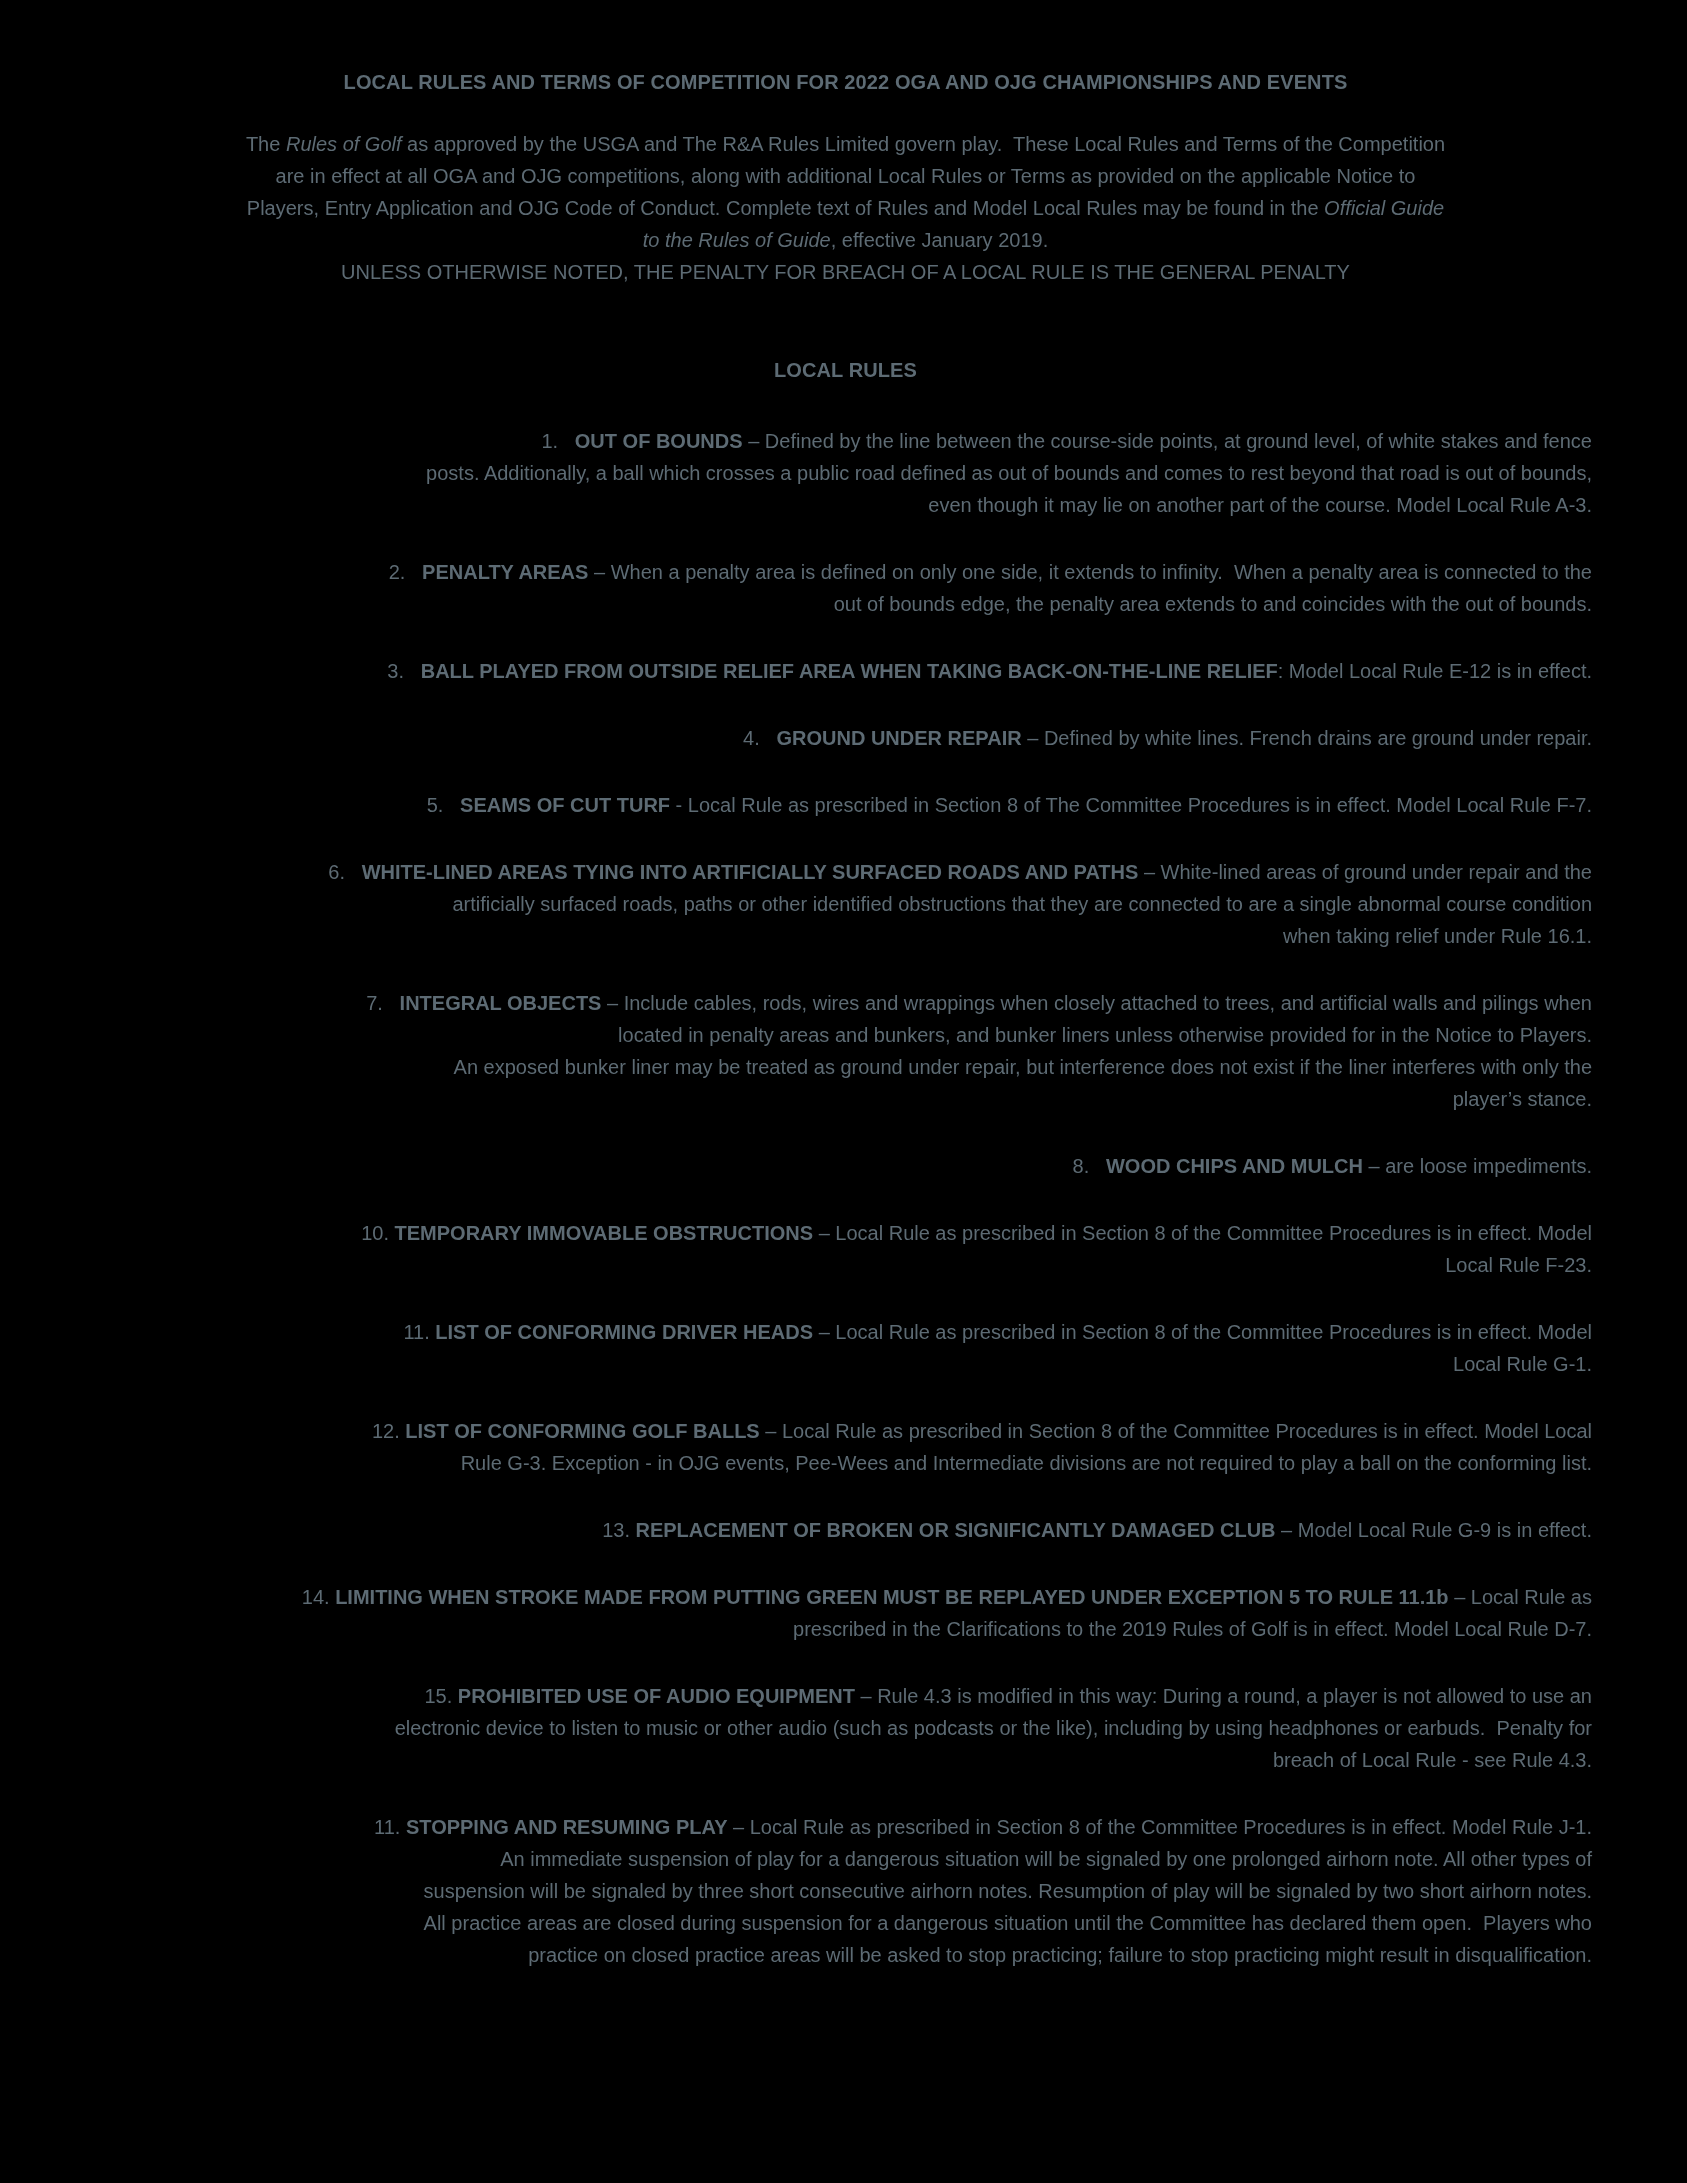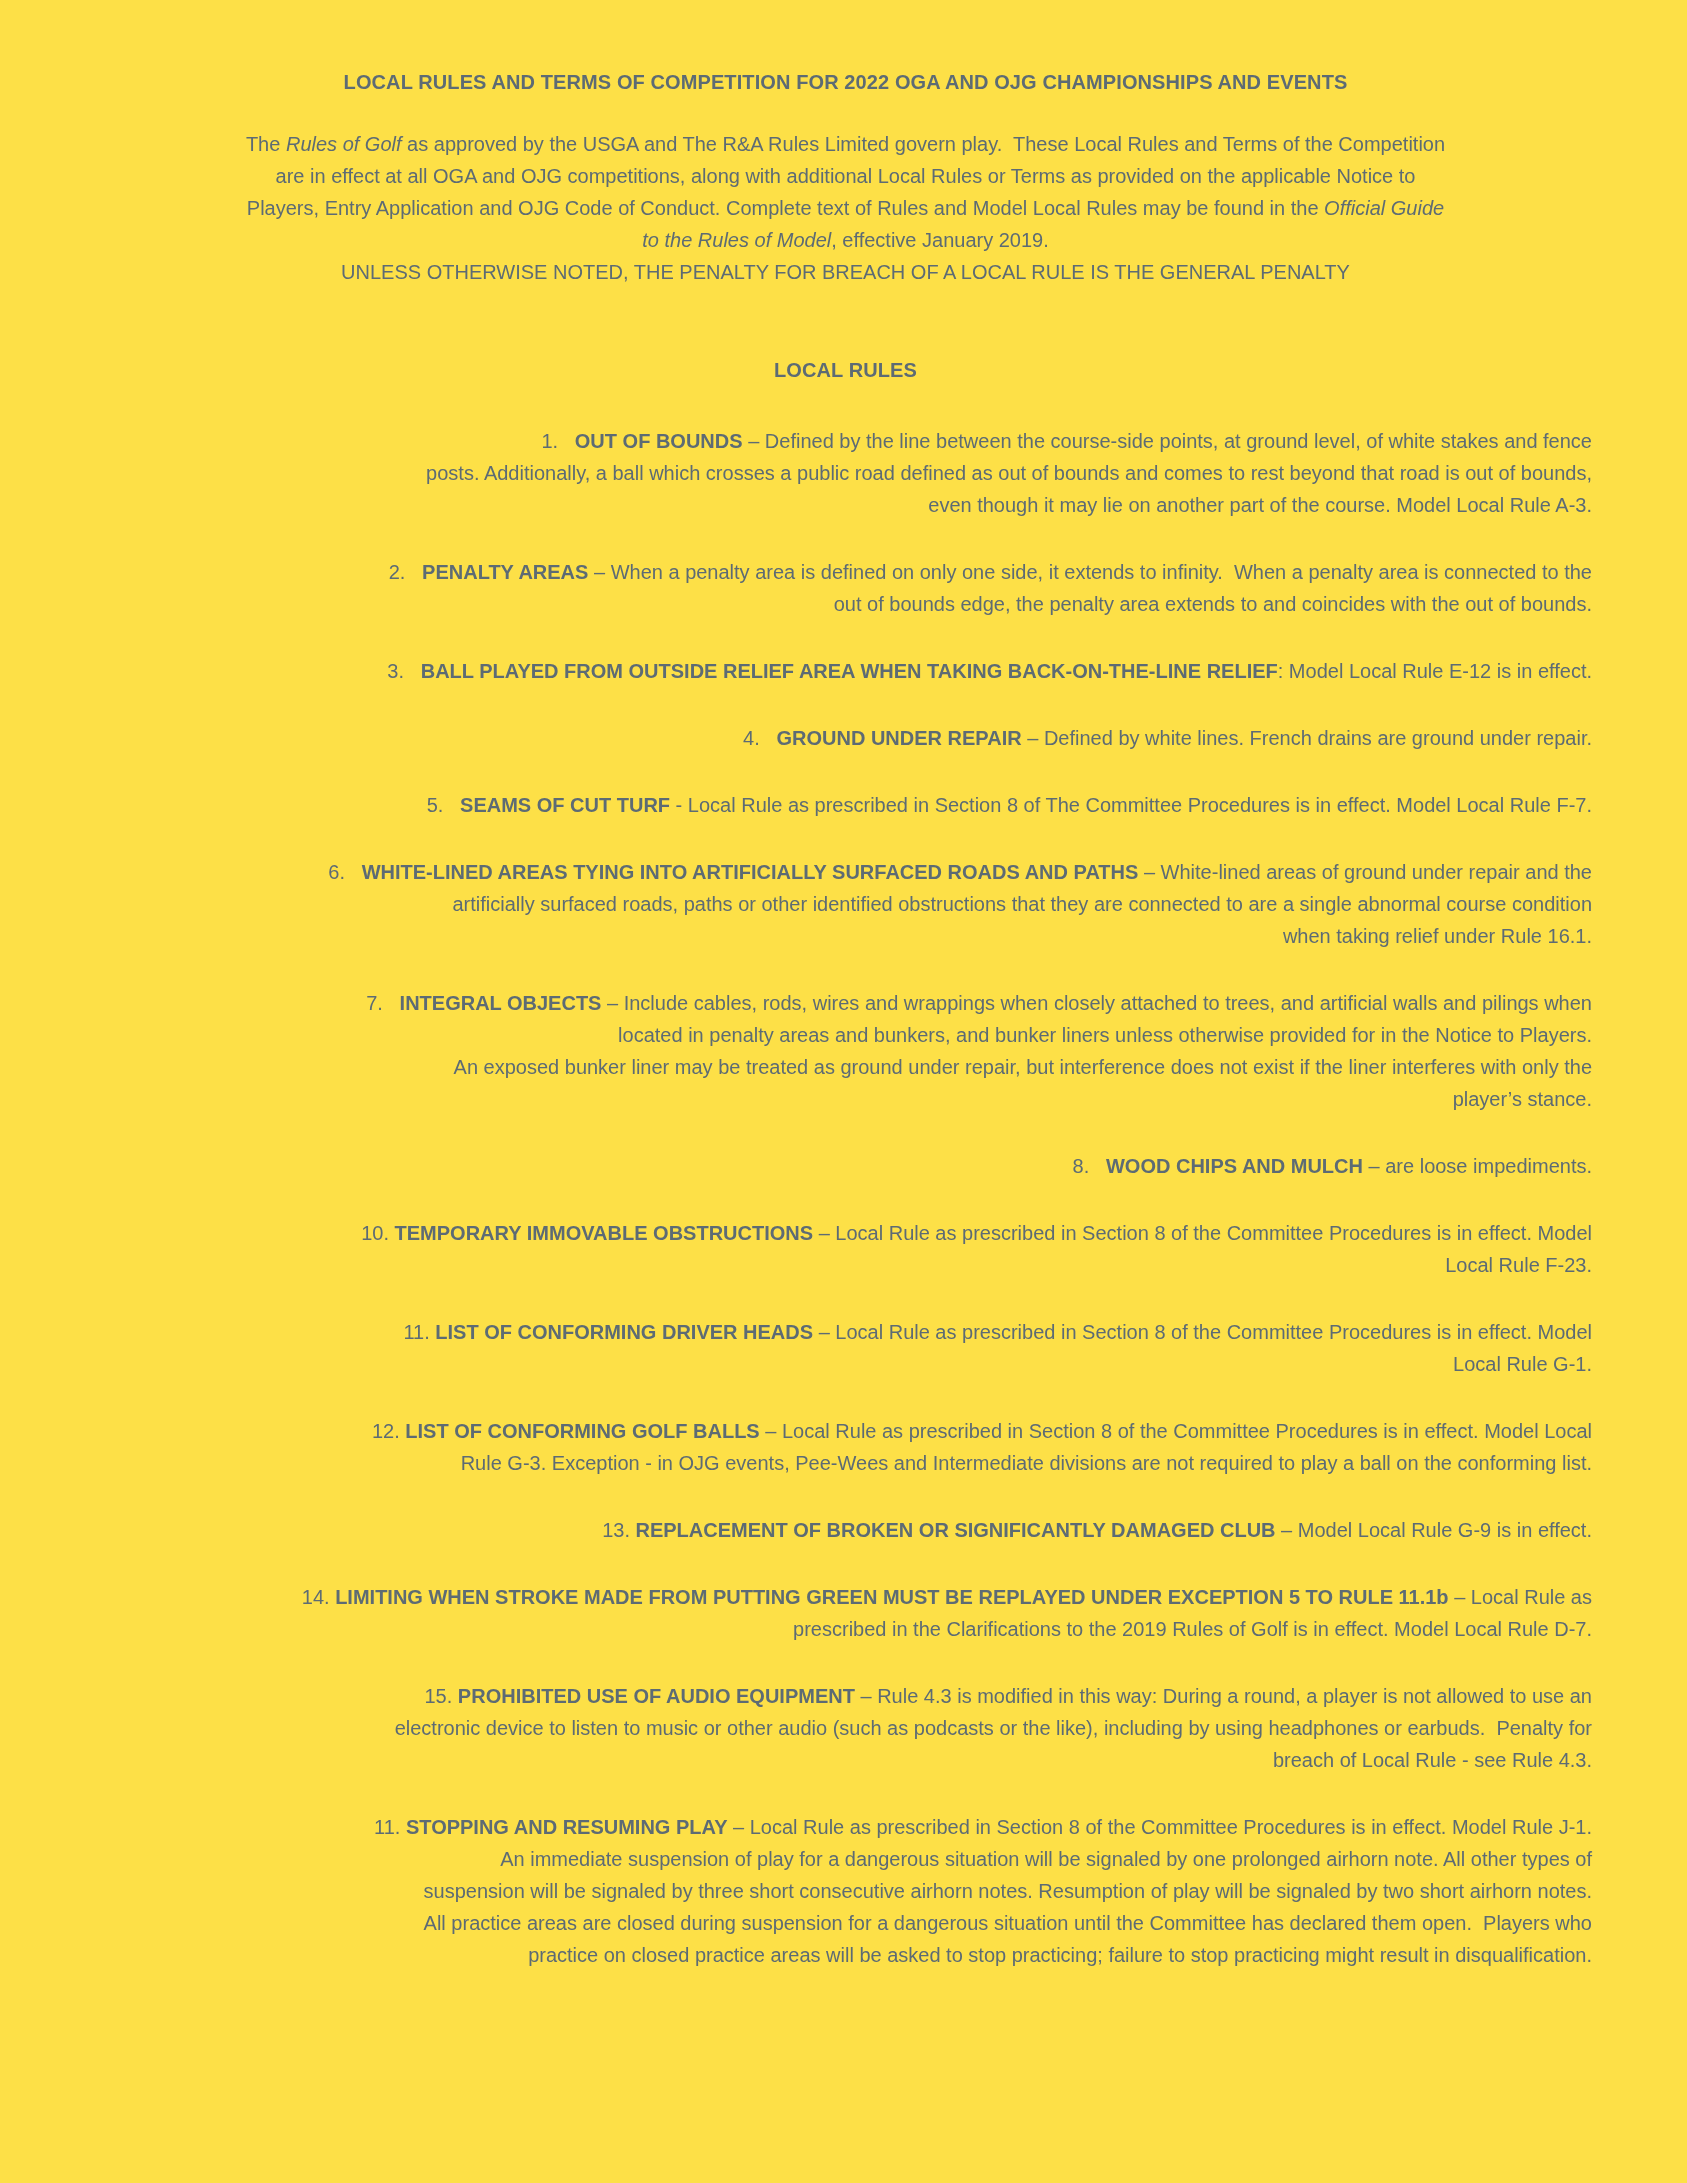--- a/index.html
+++ b/index.html
@@ -2,21 +2,21 @@
 <html style="font-size:13.5px"><head>
 <meta charset="utf-8">
 <style>
   html, body { margin: 0; padding: 0; background: #ffffff; }
   .page {
     position: relative;
     width: 1687px;
     height: 2183px;
     box-sizing: border-box;
     padding: 66px 95px 0 99px;
-    background: #fde047;
+    background: #000000;
     font-family: "Liberation Sans", sans-serif;
     font-size: 20px;
     line-height: 32px;
     color: #5d6b74;
     overflow: hidden;
   }
   .doc-title {
     font-size: 20px;
     font-weight: bold;
     text-align: center;
@@ -46,21 +46,21 @@
 </head>
 <body>
 
 <div class="page">
   <h1 class="doc-title">LOCAL RULES AND TERMS OF COMPETITION FOR 2022 OGA AND OJG CHAMPIONSHIPS AND EVENTS</h1>
 
   <div class="intro" id="intro">
       <div class="intro-line"><span class="s-n">The </span><span class="s-i">Rules of Golf</span><span class="s-n"> as approved by the USGA and The R&amp;A Rules Limited govern play.  These Local Rules and Terms of the Competition</span></div>
       <div class="intro-line"><span class="s-n">are in effect at all OGA and OJG competitions, along with additional Local Rules or Terms as provided on the applicable Notice to</span></div>
       <div class="intro-line"><span class="s-n">Players, Entry Application and OJG Code of Conduct. Complete text of Rules and Model Local Rules may be found in the </span><span class="s-i">Official Guide</span></div>
-      <div class="intro-line"><span class="s-i">to the Rules of Model</span><span class="s-n">, effective January 2019.</span></div>
+      <div class="intro-line"><span class="s-i">to the Rules of Guide</span><span class="s-n">, effective January 2019.</span></div>
       <div class="intro-line"><span class="s-n">UNLESS OTHERWISE NOTED, THE PENALTY FOR BREACH OF A LOCAL RULE IS THE GENERAL PENALTY</span></div>
     </div>
 
   <h2 class="section-heading">LOCAL RULES</h2>
 
   <div class="rules" id="rules">
       <p class="rule"><span class="s-n">1.   </span><span class="s-b">OUT OF BOUNDS</span><span class="s-n"> – Defined by the line between the course-side points, at ground level, of white stakes and fence
 posts. Additionally, a ball which crosses a public road defined as out of bounds and comes to rest beyond that road is out of bounds,
 even though it may lie on another part of the course. Model Local Rule A-3.</span></p>
       <p class="rule"><span class="s-n">2.   </span><span class="s-b">PENALTY AREAS</span><span class="s-n"> – When a penalty area is defined on only one side, it extends to infinity.  When a penalty area is connected to the

